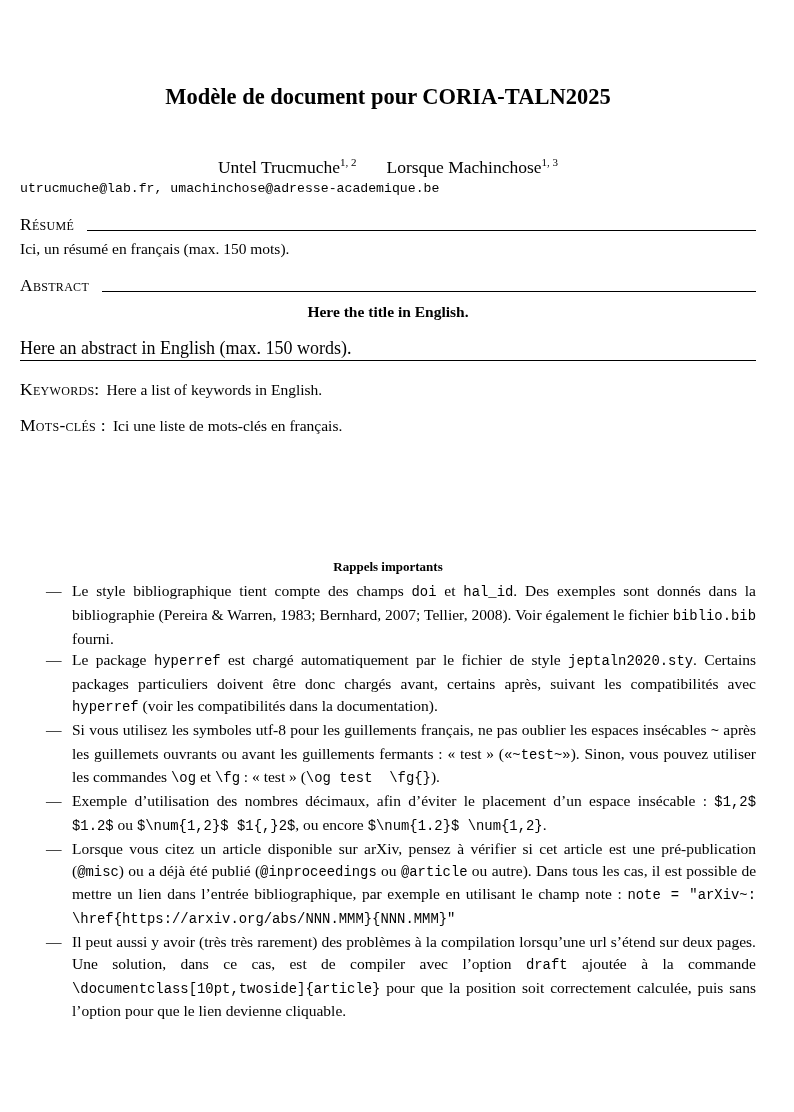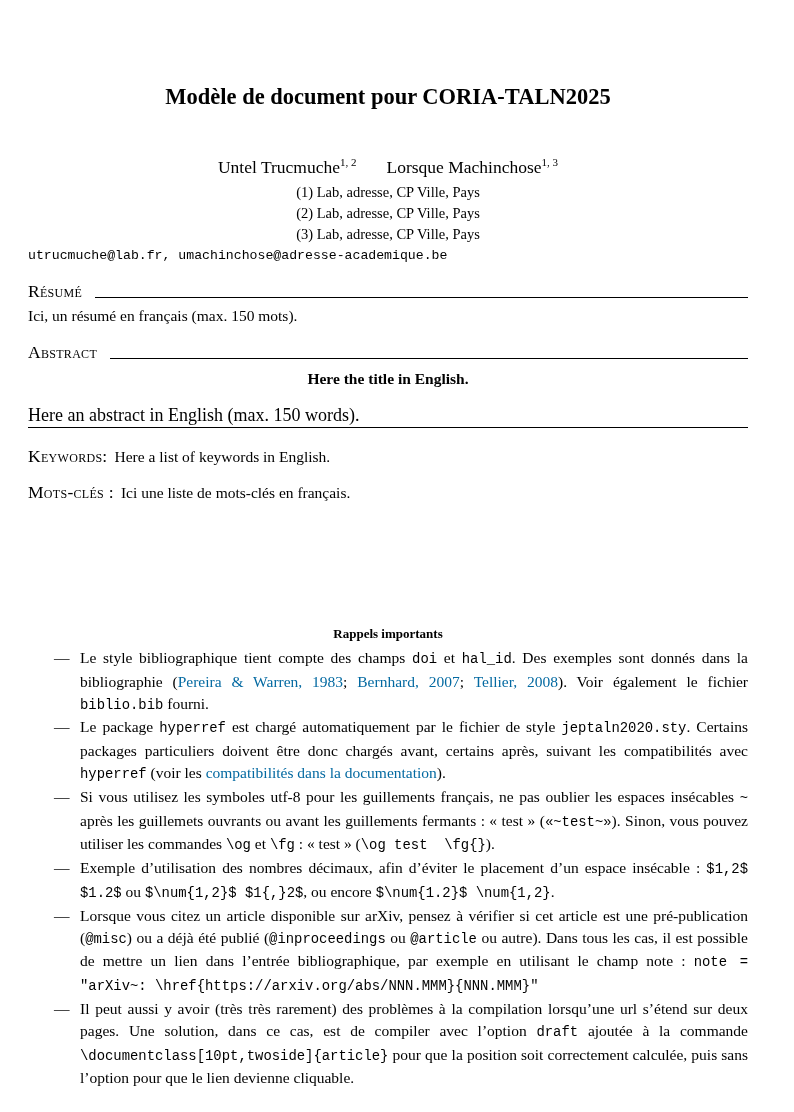--- a/index.html
+++ b/index.html
@@ -1,21 +1,21 @@
 <!DOCTYPE html>
 <html lang="fr"><head>
 <meta charset="utf-8">
 <style>
   html,body{margin:0;padding:0;background:#ffffff;}
   body{
     width:794px;height:1112px;overflow:hidden;
     font-family:"Liberation Serif",serif;color:#000;
     -webkit-font-smoothing:antialiased;
   }
-  .page{box-sizing:border-box;width:776px;height:1112px;padding:0 28px;}
+  .page{box-sizing:border-box;width:776px;height:1112px;padding:0 20px;}
 
   .doc-title{
     padding-top:84px;text-align:center;
     font-size:22.5px;font-weight:700;line-height:26px;
   }
   .authors{margin-top:46px;text-align:center;font-size:17.5px;line-height:22px;}
   .author{white-space:nowrap;}
   .author + .author{margin-left:30px;}
   .authors sup{font-size:11px;line-height:0;}
   .affils{margin-top:4px;text-align:center;font-size:14.5px;line-height:21px;}
@@ -46,38 +46,33 @@
     font-size:15.5px;line-height:21.8px;text-align:justify;
   }
   .dash{position:absolute;left:26px;top:0;}
 
   .run-plain{}
   .run-it{}
   .run-mono{
     font-family:"Liberation Mono",monospace;
     font-size:13.9px;white-space:pre-wrap;
   }
-  .run-link{color:#0369a1;text-decoration:none;cursor:pointer;}
+  .run-link{color:#000000;text-decoration:none;cursor:pointer;}
 </style>
 </head>
 <body>
 
 <div class="page">
 
   <div class="doc-title">Modèle de document pour CORIA-TALN2025</div>
 
   <div class="authors">
     <span class="author"><span>Untel Trucmuche</span><sup>1, 2</sup></span><span class="author"><span>Lorsque Machinchose</span><sup>1, 3</sup></span>
   </div>
 
-  <div class="affils">
-    <div>(1) Lab, adresse, CP Ville, Pays</div>
-    <div>(2) Lab, adresse, CP Ville, Pays</div>
-    <div>(3) Lab, adresse, CP Ville, Pays</div>
-  </div>
 
   <div class="email-line">utrucmuche@lab.fr, umachinchose@adresse-academique.be</div>
 
   <div class="sechead">
     <span class="seclabel">Résumé</span>
     <span class="secrule"></span>
   </div>
   <p class="front-text">Ici, un résumé en français (max. 150 mots).</p>
 
   <div class="sechead">

